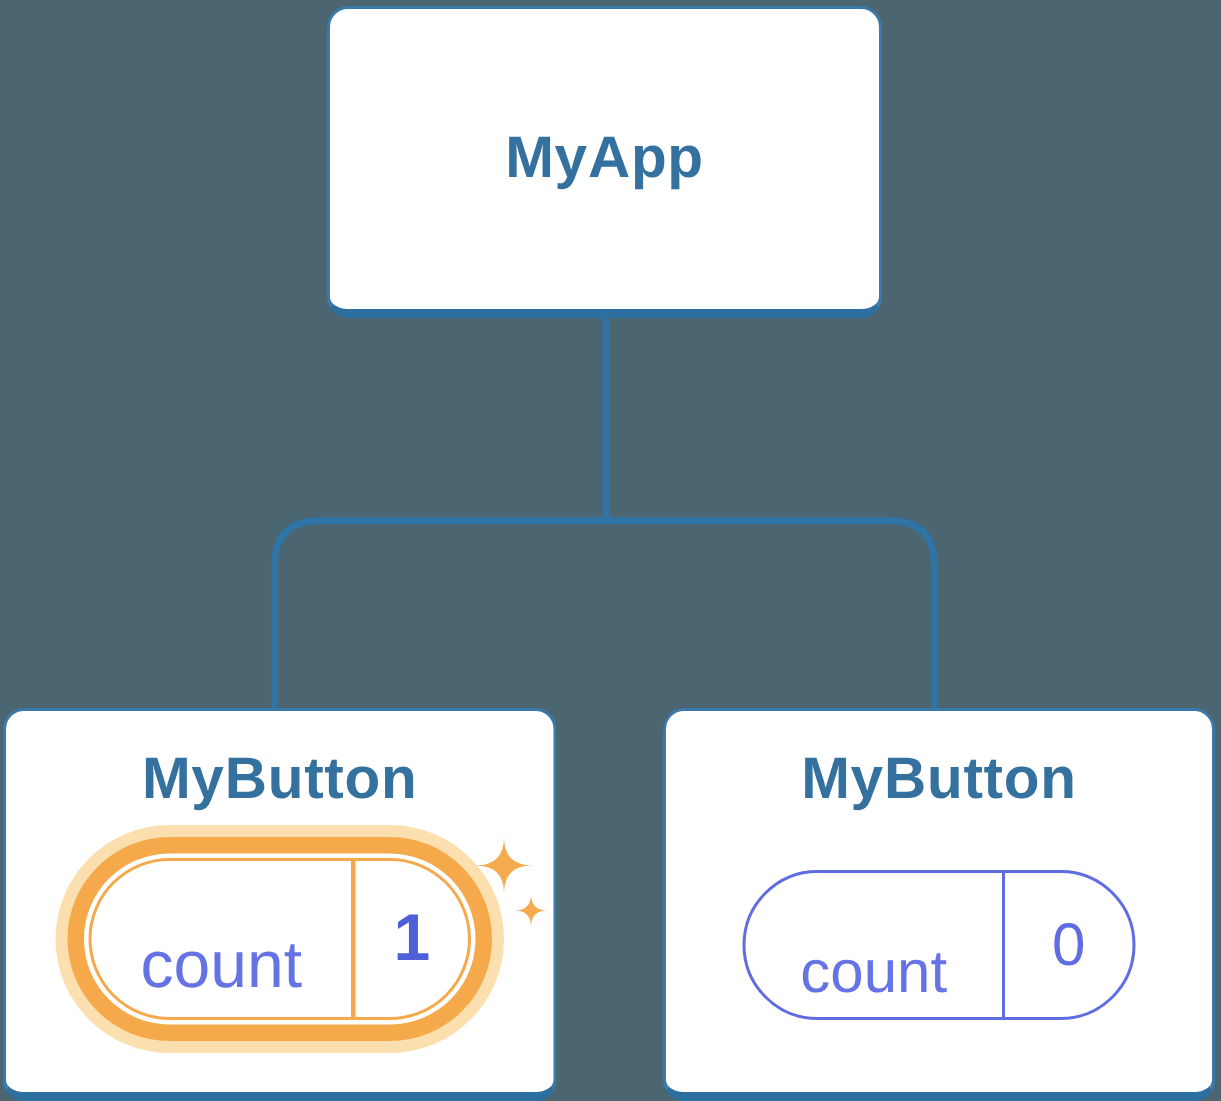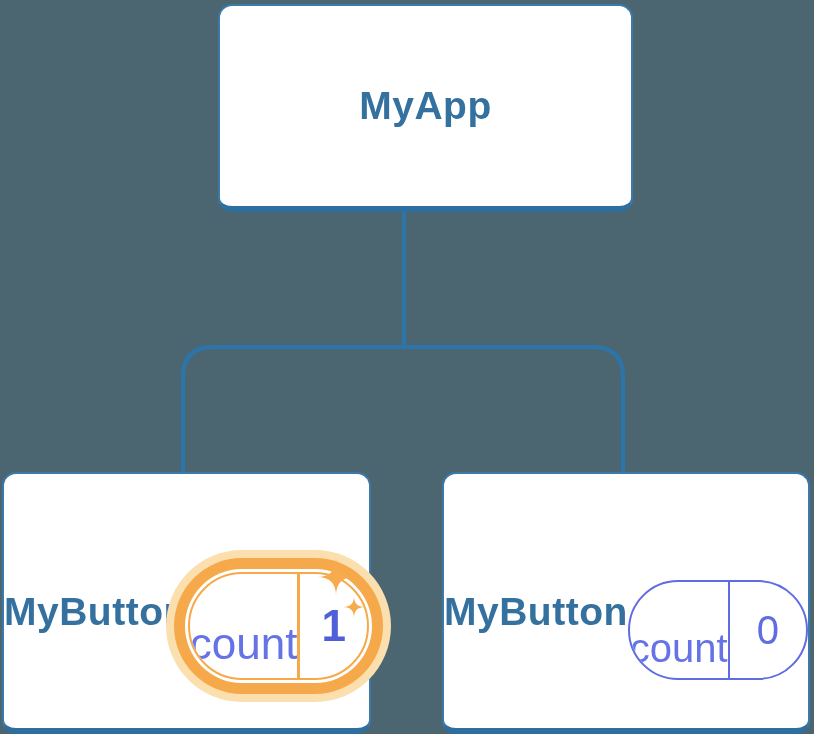--- a/index.html
+++ b/index.html
@@ -26,30 +26,30 @@
   }
   .card {
     position: absolute;
     background: #ffffff;
     border: 2.5px solid var(--card-border, #3a79a9);
     border-bottom: 6px solid var(--card-border-bottom, #2d6f9f);
     border-radius: 14px;
   }
   .card-root {
     left: 218px; top: 4px;
-    width: 415px; height: 208px;
+    width: 370px; height: 208px;
     display: flex;
     align-items: center;
     justify-content: center;
   }
   .card-child {
     top: 472px;
     height: 262px;
     display: flex;
-    flex-direction: row;
+    flex-direction: column;
     align-items: center;
     padding-top: 22px;
   }
   .card-child-left  { left: 2px;   width: 369px; }
   .card-child-right { left: 442px; width: 368px; }
   .node-title {
     font-size: 39px;
     font-weight: bold;
     color: var(--title-text, #35719f);
     line-height: 48px;

